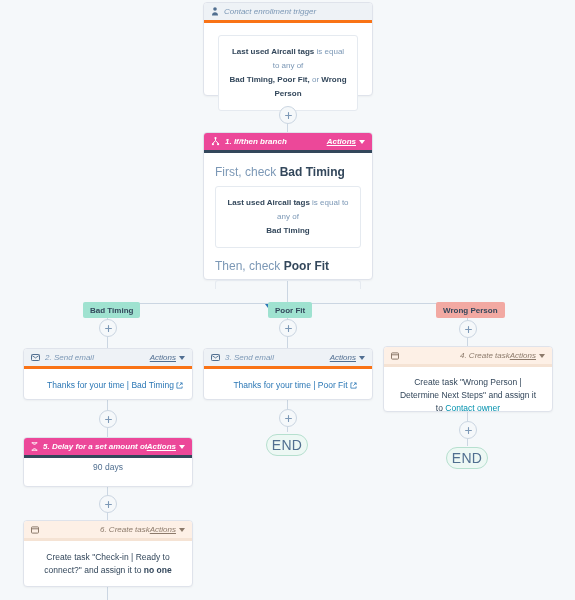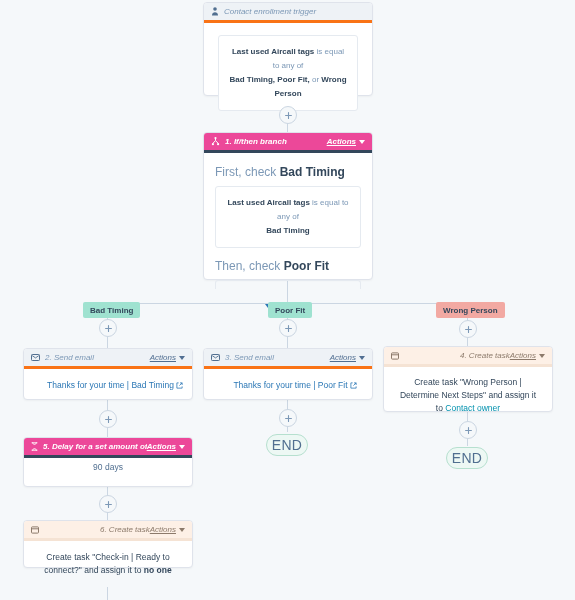--- a/index.html
+++ b/index.html
@@ -417,21 +417,21 @@
     </div>
   </div>
 
   <div class="vline" style="left:107px; top:487px; height:33px;"></div>
   <div class="plus" style="left:99px; top:495px;">
     <svg width="7" height="7" viewBox="0 0 7 7">
         <path d="M3.5 0.6V6.4M0.6 3.5H6.4" stroke="#7c98b6" stroke-width="1.1" stroke-linecap="round"></path>
       </svg>
   </div>
 
-  <div class="card" style="left:23px; top:520px; width:170px; height:48px;">
+  <div class="card" style="left:23px; top:520px; width:170px; height:67px;">
     <div class="card-head peach">
       <span class="head-icon">
         <svg width="8" height="8" viewBox="0 0 8 8">
           <rect x="0.5" y="0.9" width="7" height="6.2" rx="0.8" fill="none" stroke="#8c7a6b" stroke-width="1"></rect>
           <path d="M0.5 2.8H7.5" stroke="#8c7a6b" stroke-width="1"></path>
         </svg>
       </span>
       <span class="head-title">6. Create task</span>
       <span class="actions">
         <span class="lbl">Actions</span>

